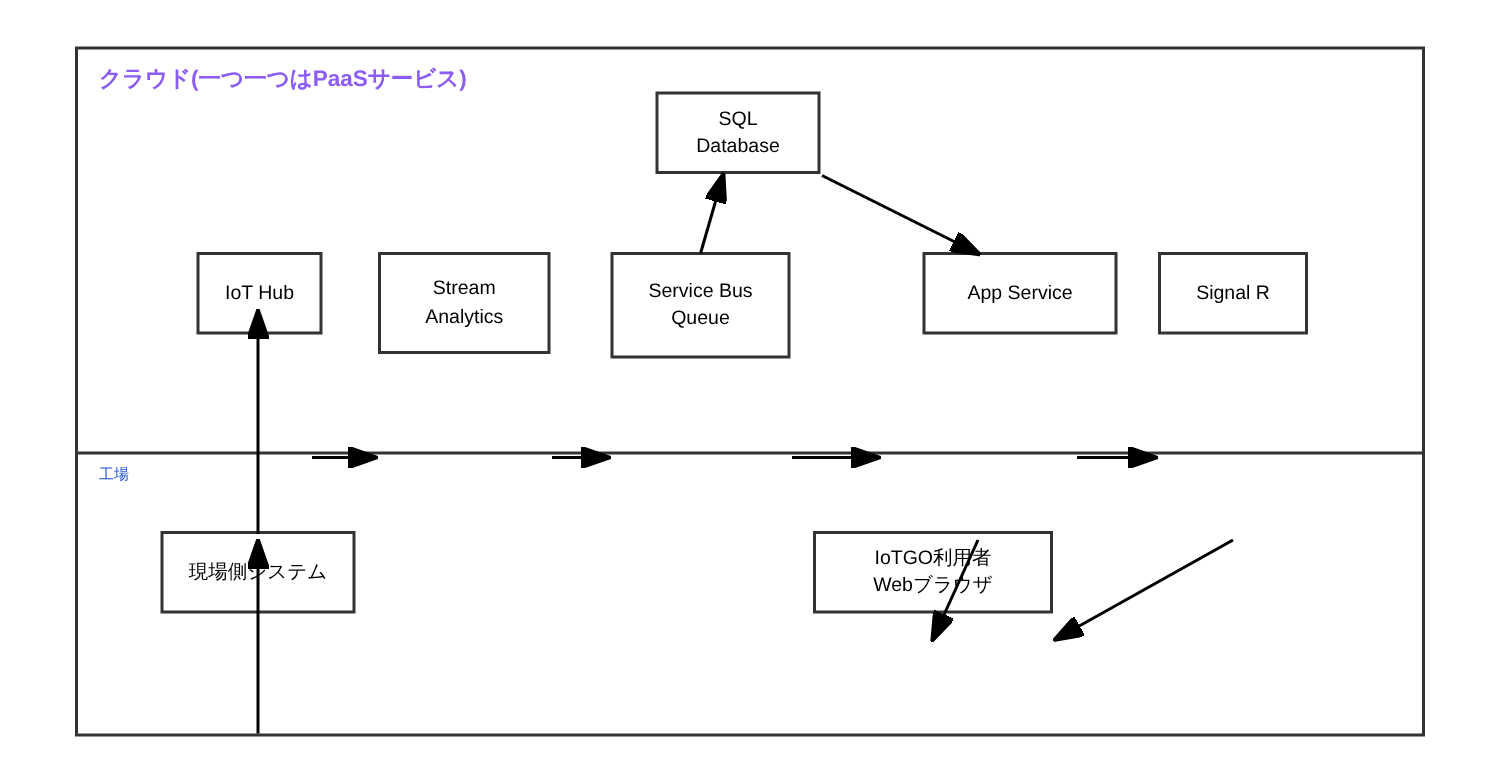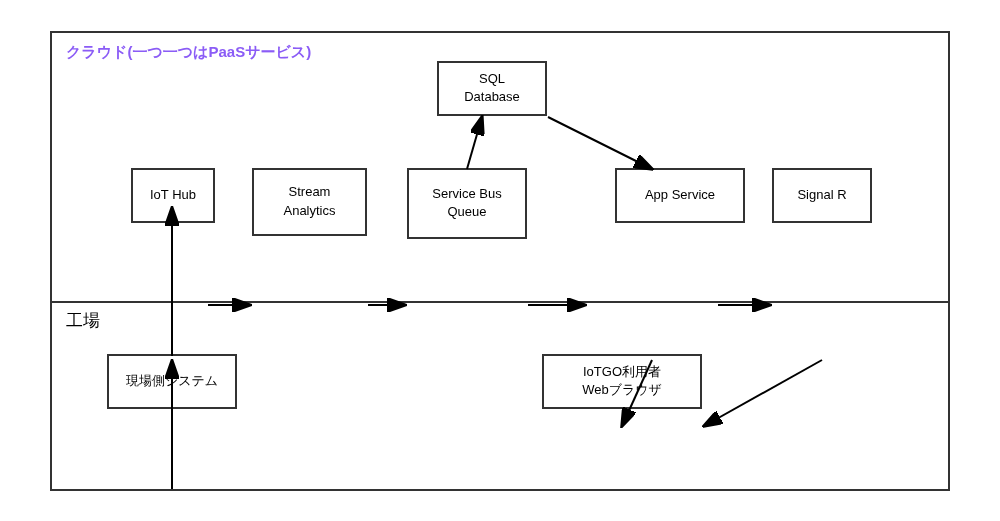--- a/index.html
+++ b/index.html
@@ -47,23 +47,23 @@
       bottom: 0;
       left: 0;
       right: 0;
       height: 190px;
     }
 
     .factory-label {
       position: absolute;
       top: 10px;
       left: 14px;
-      font-size: 17px;
+      font-size: 10px;
       font-weight: normal;
-      color: #000000;
+      color: #1d4ed8;
     }
 
     
     .box {
       position: absolute;
       border: 2px solid #333;
       background: #fff;
       text-align: center;
       display: flex;
       align-items: center;

